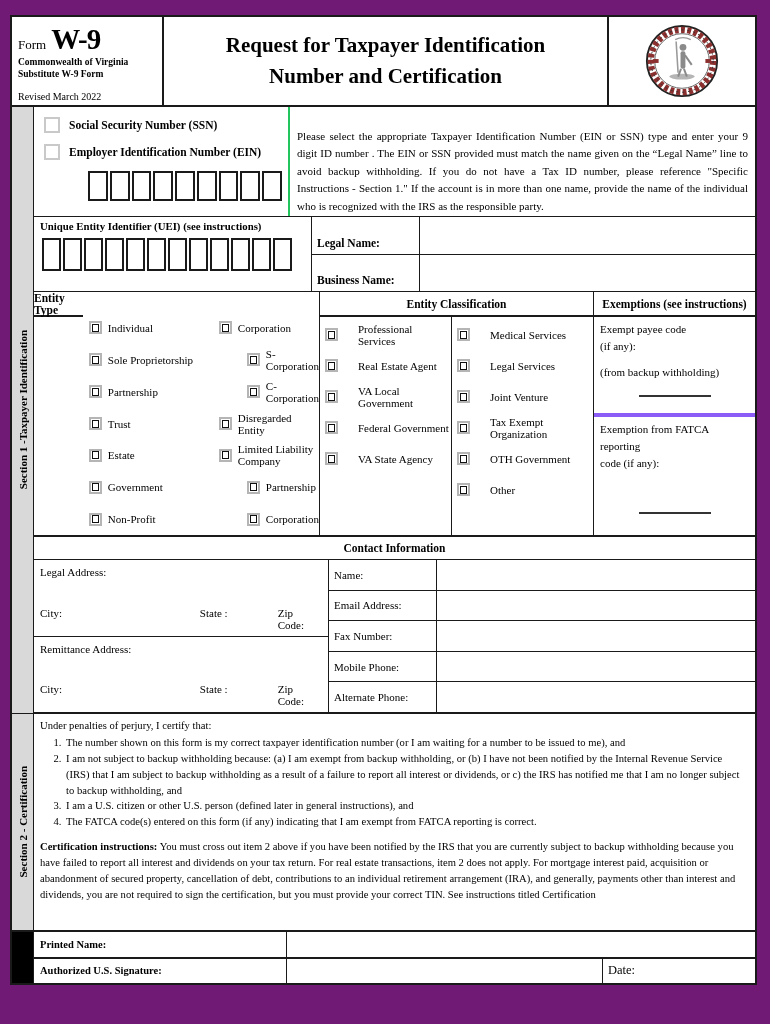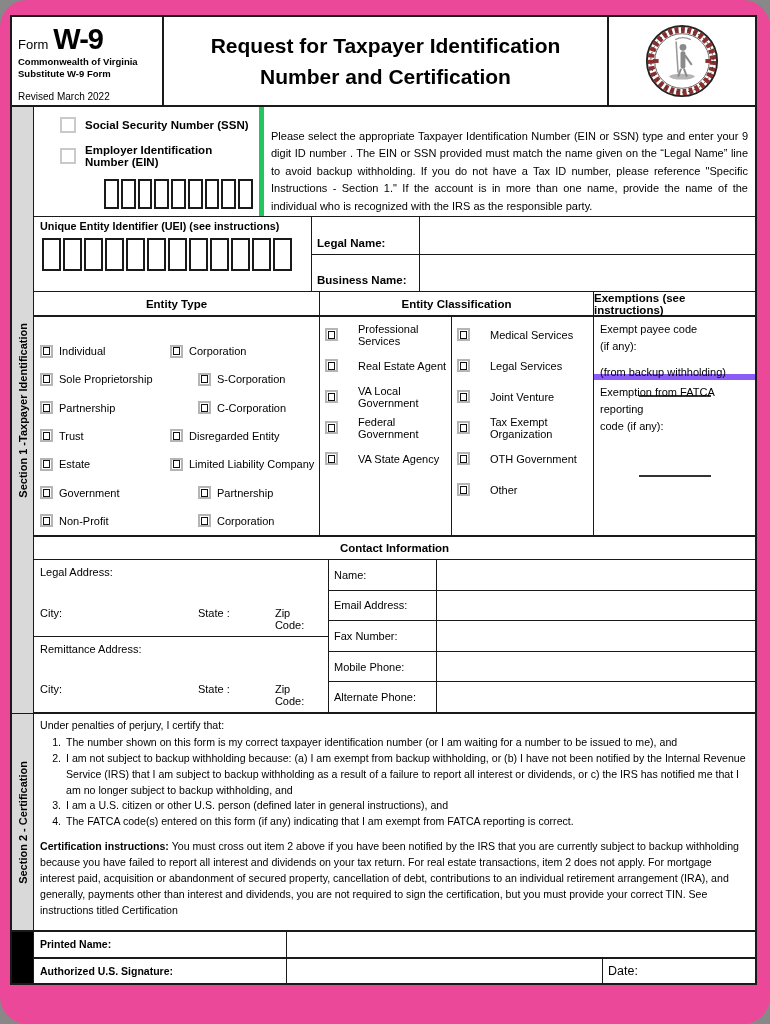--- a/index.html
+++ b/index.html
@@ -1,19 +1,19 @@
 <!DOCTYPE html>
 <html style="--sidebar-gray: #d9d9d9; --seal-red: #8b2f2f; --border-black: #1a1a1a;"><head>
 <meta charset="utf-8">
 <style>
   * { margin:0; padding:0; box-sizing:border-box; }
   html,body { background:#888; }
   .page {
-    width:770px; height:1024px; background:#ec4899; position:relative;
-    font-family:Liberation Sans, sans-serif; color:#000; overflow:hidden;border-radius:27px;
+    width:770px; height:1024px; background:#701a75; position:relative;
+    font-family:Liberation Serif, serif; color:#000; overflow:hidden;
   }
   .form {
     position:absolute; left:10px; top:15px; width:747px; height:970px;
     border:2px solid #1a1a1a; display:flex; flex-direction:column; background:#fff;
   }
   
   .header { height:90px; display:flex; border-bottom:2px solid #1a1a1a; }
   .h-left { width:152px; border-right:2px solid #1a1a1a; padding:6px 6px 3px 6px; display:flex; flex-direction:column; }
   .form-line { display:flex; align-items:baseline; gap:5px; }
   .form-word { font-size:13px; }
@@ -26,21 +26,21 @@
   .body { flex:1; display:flex; min-height:0; }
   .sidebar { width:22px; border-right:1px solid #1a1a1a; display:flex; flex-direction:column; background:#fff; }
   .sb { background:var(--sidebar-gray,#d9d9d9); display:flex; align-items:center; justify-content:center; }
   .sb span { writing-mode:vertical-rl; transform:rotate(180deg); font-size:11px; font-weight:bold; white-space:nowrap; }
   .sb1 { height:607px; border-bottom:1px solid #1a1a1a; }
   .sb2 { height:218px; border-bottom:2px solid #1a1a1a; }
   .sb3 { flex:1; background:#000; }
   .content { flex:1; display:flex; flex-direction:column; min-width:0; }
   
   .tin-row { height:110px; display:flex; border-bottom:1px solid #1a1a1a; }
-  .tin-left { width:230px; border-right:5px solid #22c55e; padding:10px 6px 4px 26px; }
+  .tin-left { width:256px; border-right:2px solid #22c55e; padding:10px 6px 4px 10px; }
   .cb-line { display:flex; align-items:center; gap:9px; margin-bottom:11px; }
   .cb-big { width:16px; height:16px; border:2px solid #c9c9c9; background:#fff; flex:none; }
   .lbl-b { font-size:11.5px; font-weight:bold; }
   .digit-row { display:flex; gap:2px; margin-top:2px; margin-left:44px; }
   .digit-row .digit-box { width:20px; height:30px; border:2px solid #1a1a1a; background:#fff; }
   .tin-right { flex:1; padding:21px 7px; }
   .tin-right p { font-size:11px; line-height:1.58; text-align:justify; }
   
   .uei-row { height:75px; display:flex; border-bottom:1px solid #1a1a1a; }
   .uei-left { width:278px; border-right:1px solid #1a1a1a; padding:3px 4px 4px 6px; }
@@ -48,37 +48,37 @@
   .uei-left .digit-row { margin-left:2px; margin-top:6px; }
   .uei-left .digit-row .digit-box { width:19px; height:33px; }
   .names { flex:1; display:flex; flex-direction:column; }
   .name-row { flex:1; display:flex; }
   .name-row.first { border-bottom:1px solid #1a1a1a; }
   .name-label { width:108px; font-size:11.5px; font-weight:bold; display:flex; align-items:flex-end; padding:0 0 5px 5px; border-right:1px solid #1a1a1a; }
   .name-value { flex:1; background:#fff; }
   
   .entity-table { height:245px; display:flex; border-bottom:2px solid #1a1a1a; }
   .col-header { height:25px; border-bottom:2px solid #1a1a1a; display:flex; align-items:center; justify-content:center; font-size:11.5px; font-weight:bold; }
-  .et-col { width:286px; border-right:1px solid #1a1a1a; display:flex; flex-direction:column; }
+  .et-col { width:286px; border-right:1px solid #1a1a1a; display:flex; }
   .et-rows { flex:1; display:flex; flex-direction:column; padding-top:20px; }
   .et-row { flex:1; display:flex; align-items:center; }
   .et-item { display:flex; align-items:center; gap:6px; font-size:11px; }
   .et-item.l { width:134px; padding-left:6px; flex:none; }
   .et-item.r { padding-left:2px; }
   .et-item.r.indent { padding-left:30px; }
   .cbx { width:13px; height:13px; border:2px solid #b5b5b5; background:#fff; display:flex; align-items:center; justify-content:center; flex:none; }
   .cbx i { display:block; width:7px; height:8px; border:1.5px solid #111; background:#fff; }
   .ec-col { width:274px; border-right:1px solid #1a1a1a; display:flex; flex-direction:column; }
   .ec-body { flex:1; display:flex; }
   .ec-sub { width:131px; display:flex; flex-direction:column; padding-top:2px; }
   .ec-sub.right { flex:1; border-left:1px solid #1a1a1a; }
   .ec-item { height:31px; display:flex; align-items:center; gap:20px; font-size:11px; padding-left:5px; }
   .ex-col { flex:1; display:flex; flex-direction:column; }
   .ex-cell { padding:4px 6px; font-size:11px; line-height:1.55; }
-  .ex-cell.one { height:63px; border-bottom:6px solid #8b5cf6; }
+  .ex-cell.one { height:100px; border-bottom:4px solid #8b5cf6; }
   .ex-cell.two { flex:1; }
   .fill-line { width:72px; border-bottom:2px solid #333; margin:14px auto 0 auto; }
   .ex-cell.two .fill-line { margin-top:40px; }
   
   .contact-header { height:23px; border-bottom:1px solid #1a1a1a; display:flex; align-items:center; justify-content:center; font-size:11.5px; font-weight:bold; }
   .contact-body { height:154px; display:flex; border-bottom:2px solid #1a1a1a; }
   .addr-col { width:295px; border-right:1px solid #1a1a1a; display:flex; flex-direction:column; }
   .addr-block { flex:1; display:flex; flex-direction:column; justify-content:space-between; padding:6px 6px 5px 6px; font-size:11px; }
   .addr-block.first { border-bottom:1px solid #1a1a1a; }
   .csz { display:flex; }

